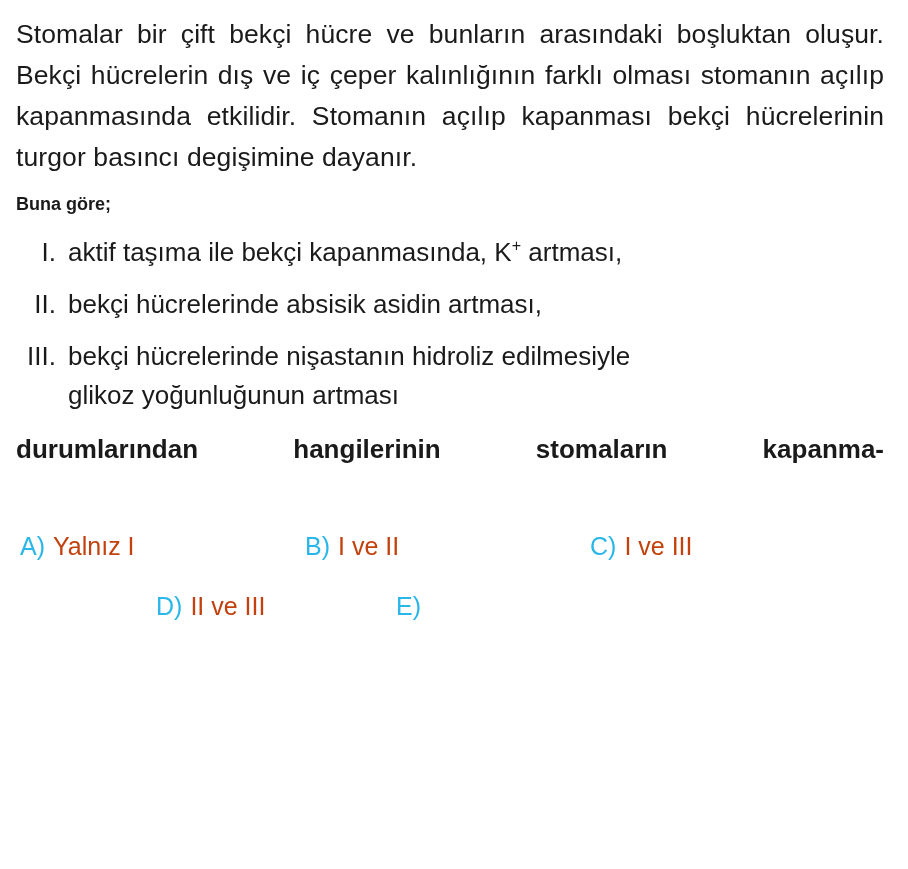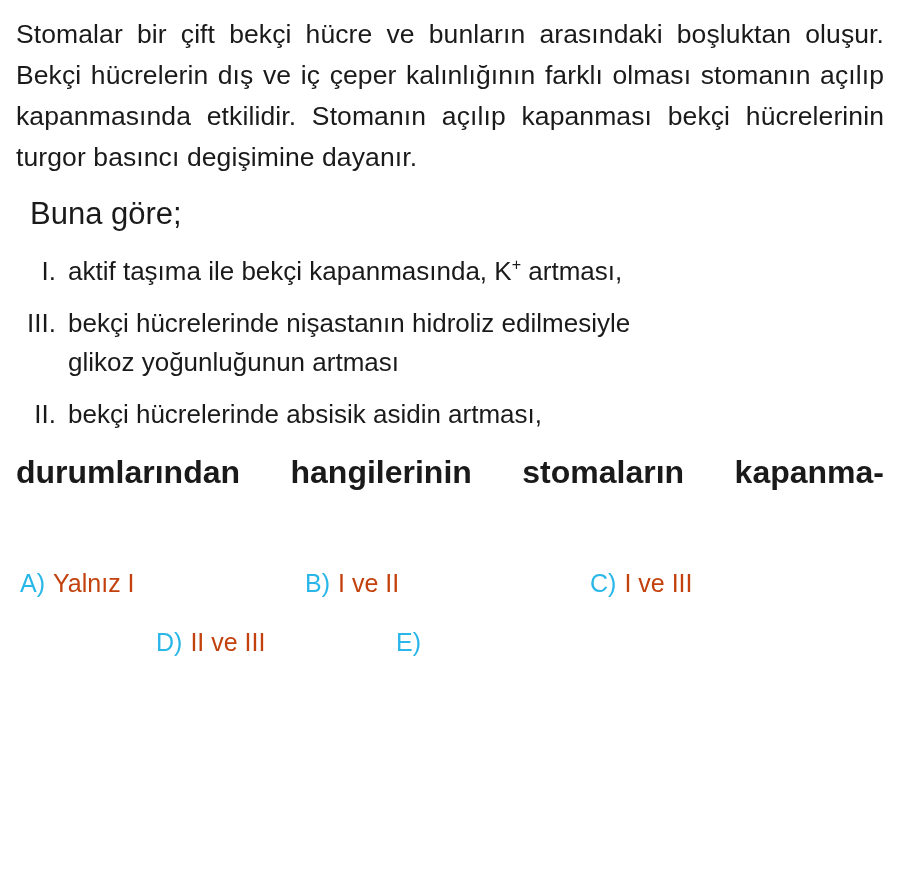--- a/index.html
+++ b/index.html
@@ -26,23 +26,23 @@
     line-height: 1.55;
     text-align: justify;
     text-justify: inter-word;
     margin: 0 0 14px 0;
     letter-spacing: 0.1px;
   }
   .passage p {
     margin: 0;
   }
   .prompt-lead {
-    font-size: 31px;
-    font-weight: normal;
-    margin: 6px 0 16px 14px;
+    font-size: 18px;
+    font-weight: bold;
+    margin: 6px 0 16px 0;
     line-height: 1.4;
   }
   .romans {
     margin: 0 0 10px 0;
     padding: 0;
     list-style: none;
   }
   .roman-item {
     display: flex;
     align-items: flex-start;
@@ -64,21 +64,21 @@
   }
   .roman-text.just > span {
     display: block;
   }
   sup {
     font-size: 0.62em;
     vertical-align: super;
     line-height: 0;
   }
   .question {
-    font-size: 32px;
+    font-size: 26px;
     font-weight: bold;
     line-height: 1.55;
     text-align: justify;
     text-justify: inter-word;
     margin: 14px 0 18px 0;
   }
   .question .line1 {
     display: block;
     text-align: justify;
     text-justify: inter-word;
@@ -136,29 +136,29 @@
   </div>
 
   <div class="prompt-lead">Buna göre;</div>
 
   <ul class="romans">
     <li class="roman-item">
       <span class="roman-num">I.</span>
       <span class="roman-text"><span>aktif taşıma ile bekçi kapanmasında, K</span><sup>+</sup><span> artması,</span></span>
     </li>
     <li class="roman-item">
+      <span class="roman-num">II.</span>
+      <span class="roman-text">bekçi hücrelerinde absisik asidin artması,</span>
+    </li>
+    <li class="roman-item">
       <span class="roman-num">III.</span>
       <span class="roman-text just">
         <span class="line1" style="text-align:justify;">bekçi hücrelerinde nişastanın hidroliz edilmesiyle</span>
         <span class="line2">glikoz yoğunluğunun artması</span>
       </span>
-    </li>
-    <li class="roman-item">
-      <span class="roman-num">II.</span>
-      <span class="roman-text">bekçi hücrelerinde absisik asidin artması,</span>
     </li>
   </ul>
 
   <div class="question">
     <span class="line1">durumlarından hangilerinin stomaların kapanma-</span>
   </div>
 
   <div class="options">
     <div class="opt-row row1">
       <span class="option">

